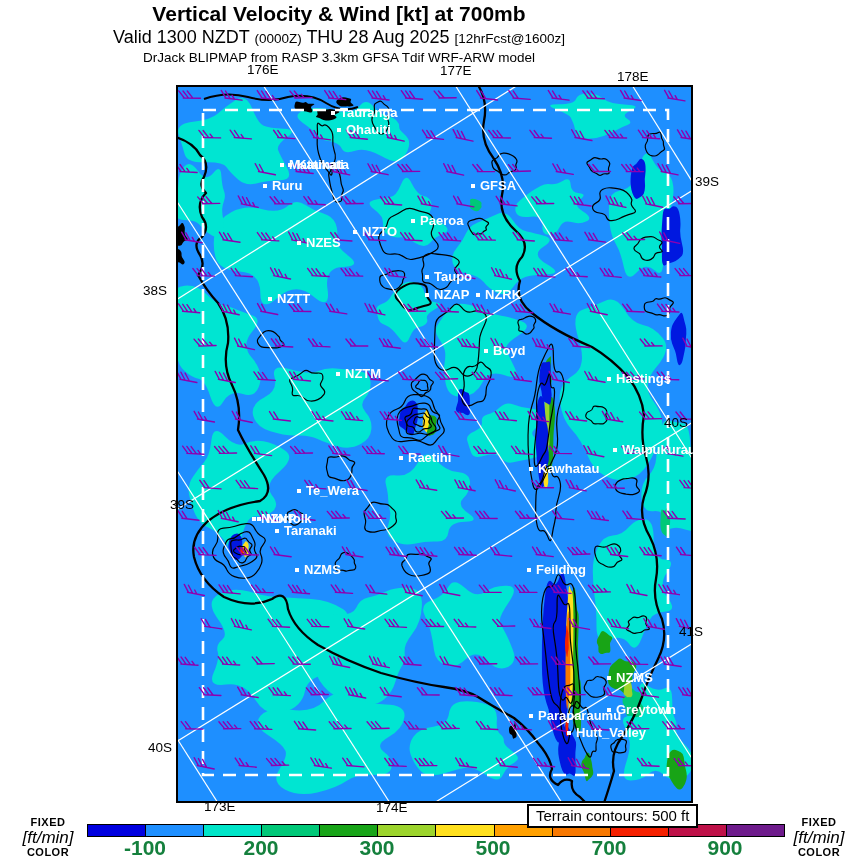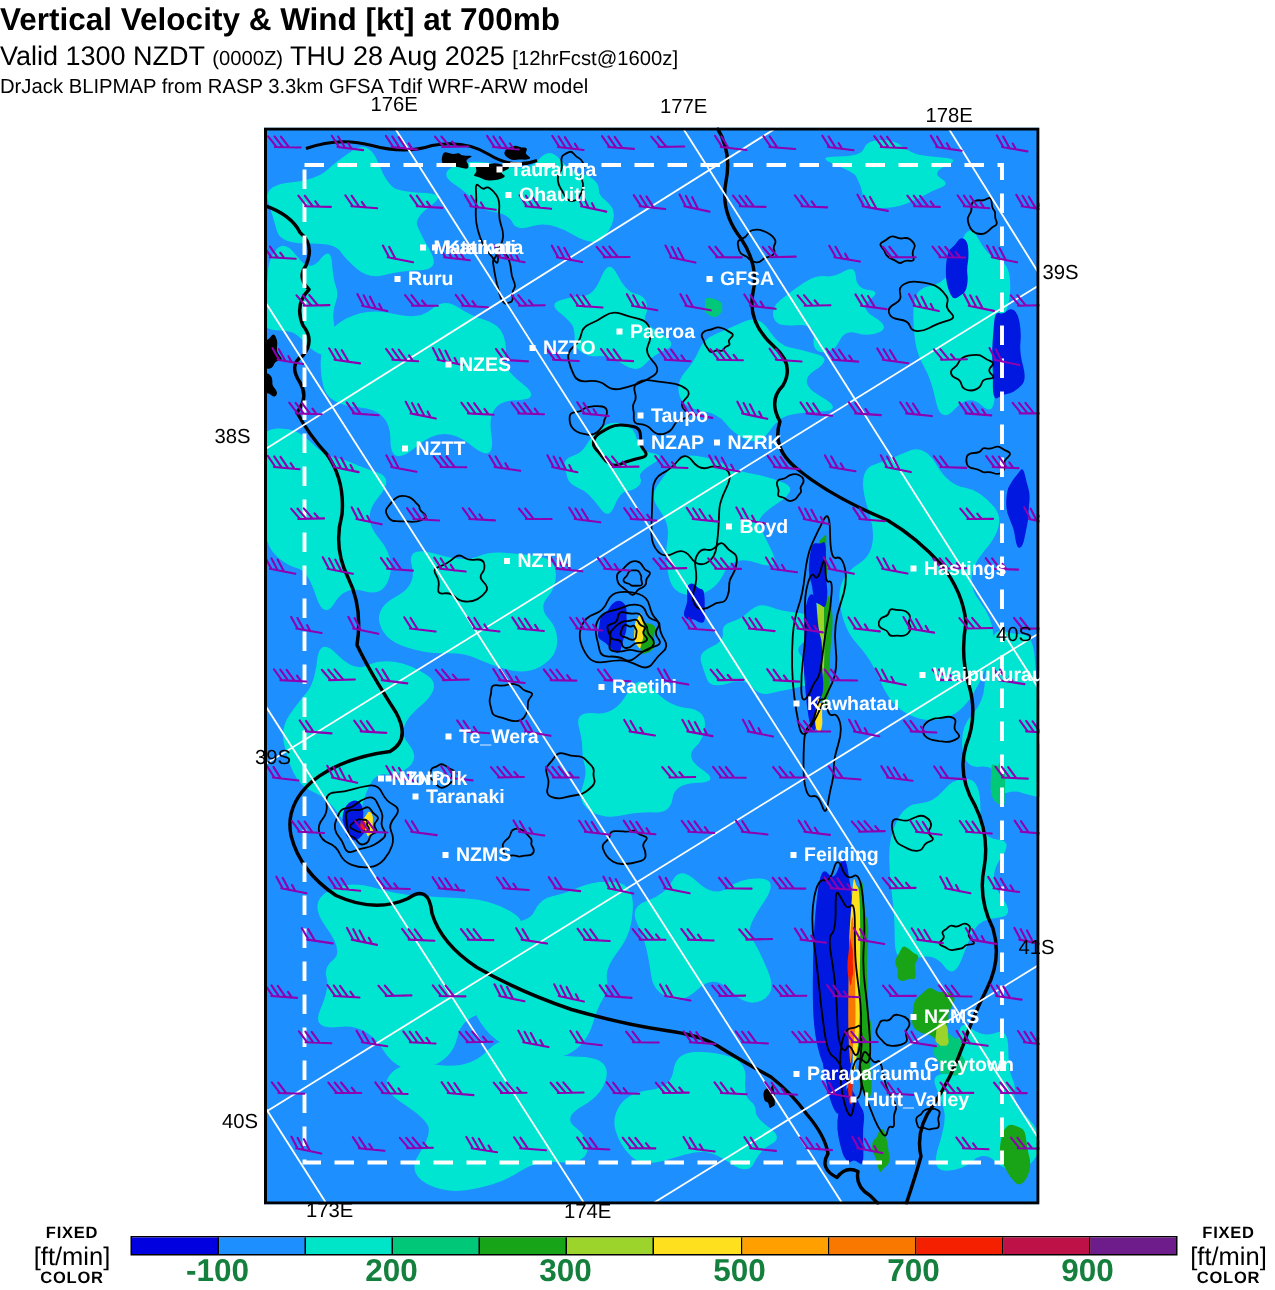--- a/index.html
+++ b/index.html
@@ -1,35 +1,35 @@
 <!DOCTYPE html>
 <html><head>
 <meta charset="utf-8">
 <style>
   html,body{margin:0;padding:0;background:#fff;}
   #stage{position:relative;width:850px;height:860px;background:#fff;overflow:hidden;
          font-family:"Liberation Sans","DejaVu Sans",sans-serif;}
-  .titles{position:absolute;left:0;top:2px;width:678px;text-align:left;}
+  .titles{position:absolute;left:0;top:2px;width:678px;text-align:center;}
   .title{font-size:21px;font-weight:700;color:#000;letter-spacing:0px;}
   .subtitle{font-size:18px;color:#000;margin-top:1px;}
   .subtitle .small{font-size:13.5px;}
   .model{font-size:13.5px;color:#000000;margin-top:2px;}
   #map-frame{position:absolute;left:176px;top:85px;width:517px;height:718px;}
   #map-svg{position:absolute;left:0;top:0;width:517px;height:718px;overflow:hidden;display:block;}
   .site{position:absolute;color:#fff;font-size:13px;font-weight:700;white-space:nowrap;z-index:30;}
   .site .dot{display:inline-block;width:4px;height:4px;background:#fff;margin-right:5px;vertical-align:2px;}
   .grat{position:absolute;color:#000;font-size:13.5px;font-weight:400;white-space:nowrap;z-index:40;}
   #colorbar{position:absolute;left:87px;top:824px;width:696px;height:11px;display:flex;
             border:1px solid #000;box-sizing:content-box;z-index:5;}
   .cbseg{flex:1 1 0;border-right:1px solid #000;}
   .cbseg:last-child{border-right:none;}
   .cbtick{position:absolute;top:836px;transform:translateX(-50%);font-size:21px;font-weight:600;color:#15803d;}
   .fixedblk{position:absolute;color:#000;line-height:1;z-index:6;}
   .fixedblk .l1,.fixedblk .l3{font-size:11px;font-weight:700;letter-spacing:0.5px;}
-  .fixedblk .l2{font-size:17px;font-weight:400;margin:1px 0;}
+  .fixedblk .l2{font-size:17px;font-weight:400;margin:1px 0;font-style:italic;}
   #fixed-left{left:12px;top:817px;width:72px;text-align:center;}
   #fixed-right{left:788px;top:817px;width:62px;text-align:center;}
   #terrain-box{position:absolute;left:527px;top:804px;background:#fff;border:2px solid #000;
                font-size:15px;color:#000;padding:1px 7px 2px 7px;z-index:50;white-space:nowrap;}
 </style>
 </head>
 <body>
 
 <div id="stage">
   <div class="titles">
@@ -509,19 +509,20 @@
     </div>
   <div id="tick-layer">
       <div class="cbtick" style="left: 145px;">-100</div>
       <div class="cbtick" style="left: 261px;">200</div>
       <div class="cbtick" style="left: 377px;">300</div>
       <div class="cbtick" style="left: 493px;">500</div>
       <div class="cbtick" style="left: 609px;">700</div>
       <div class="cbtick" style="left: 725px;">900</div>
     </div>
 
+  <div id="terrain-box">Terrain contours: 500 ft</div>
 
   <div class="fixedblk" id="fixed-right">
     <div class="l1">FIXED</div>
     <div class="l2">[ft/min]</div>
     <div class="l3">COLOR</div>
   </div>
 </div>
 
 </body></html>

